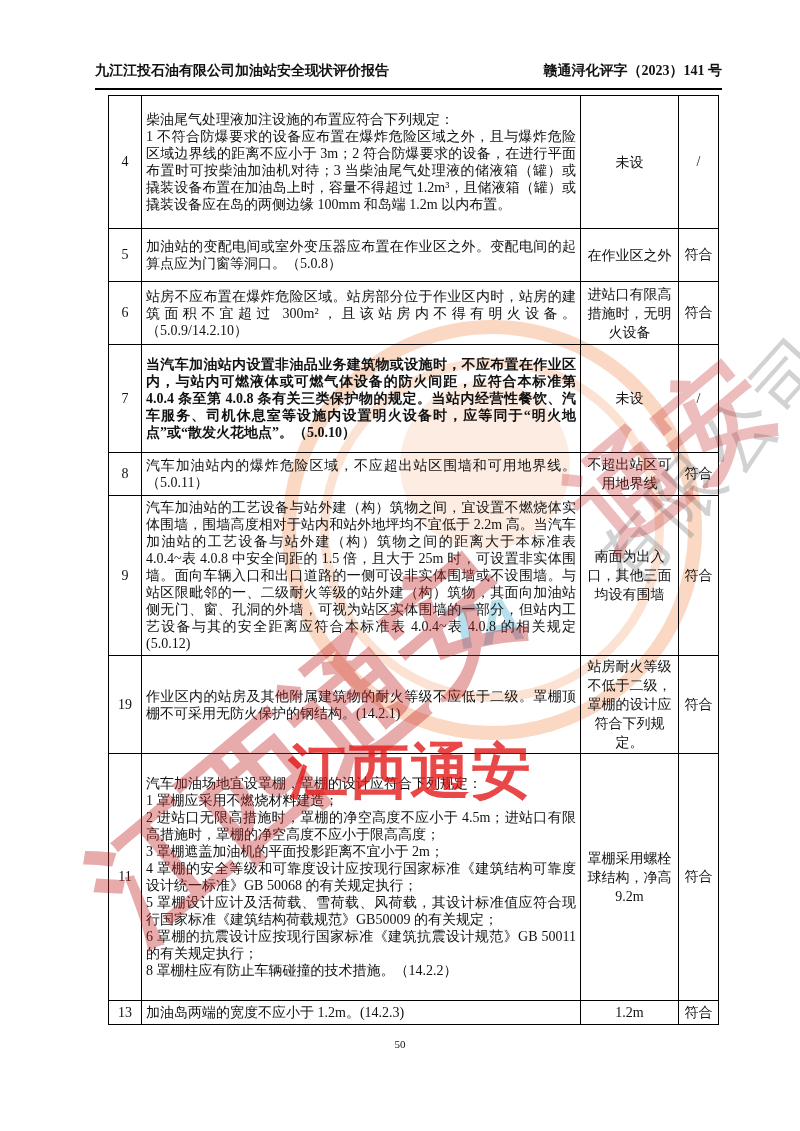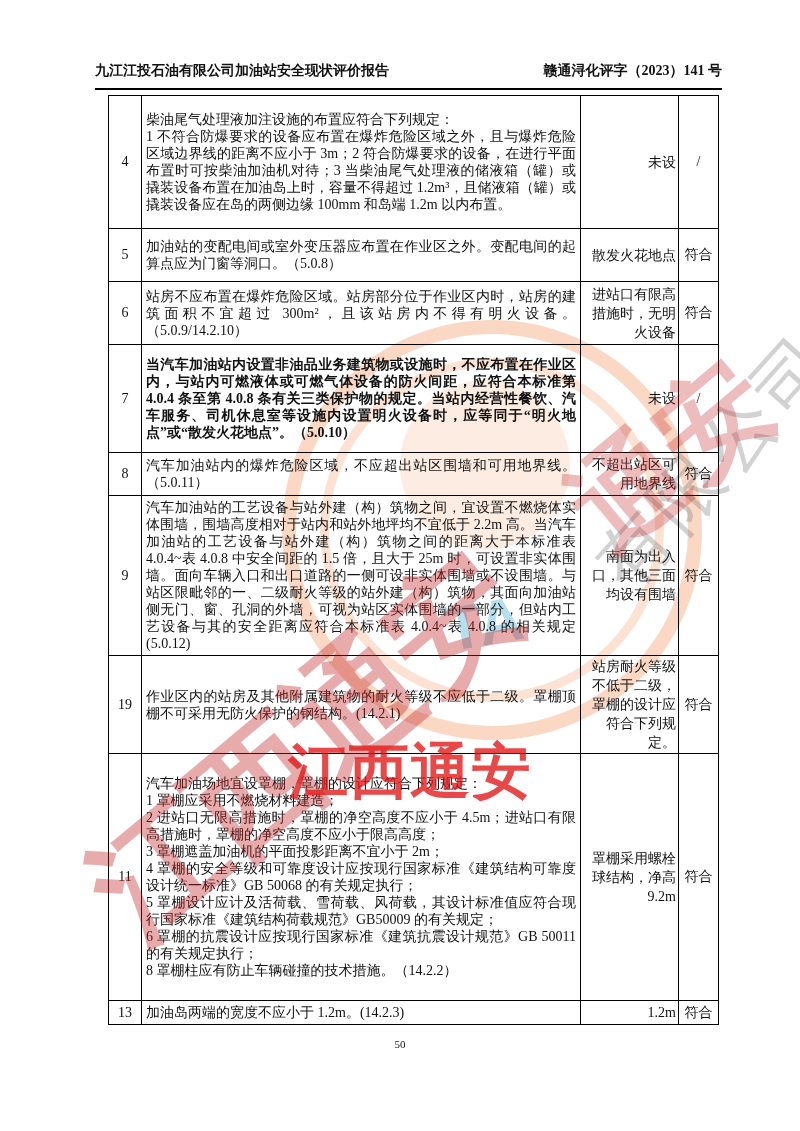--- a/index.html
+++ b/index.html
@@ -19,21 +19,21 @@
     position:absolute; left:108px; top:95px; width:610px;
     border-collapse:collapse; table-layout:fixed; font-size:14px; color:#111;
     background:transparent;
   }
   table.eval td { border:1px solid #000; vertical-align:middle; background:transparent; }
   td.no { text-align:center; font-family:"Liberation Serif",serif; }
   td.content {
     text-align:justify; padding:2px 4px; line-height:17px; white-space:pre-line;
   }
   td.content.bold { font-weight:bold; }
-  td.status { text-align:right; line-height:19px; padding:1px 2px; }
+  td.status { text-align:center; line-height:19px; padding:1px 2px; }
   td.result { text-align:center; }
   
   .page-number {
     position:absolute; top:1038px; left:0; width:800px; text-align:center; font-size:11px;
   }
   
   .wm { position:absolute; pointer-events:none; }
   .seal-outer {
     left:282px; top:320px; width:420px; height:420px; box-sizing:border-box;
     border:14px solid rgba(242,158,106,0.40); border-radius:50%;
@@ -98,21 +98,21 @@
       <tr style="height:133px">
         <td class="no">4</td>
         <td class="content">柴油尾气处理液加注设施的布置应符合下列规定：
 1 不符合防爆要求的设备应布置在爆炸危险区域之外，且与爆炸危险区域边界线的距离不应小于 3m；2 符合防爆要求的设备，在进行平面布置时可按柴油加油机对待；3 当柴油尾气处理液的储液箱（罐）或撬装设备布置在加油岛上时，容量不得超过 1.2m³，且储液箱（罐）或撬装设备应在岛的两侧边缘 100mm 和岛端 1.2m 以内布置。</td>
         <td class="status">未设</td>
         <td class="result">/</td>
       </tr>
       <tr style="height:53px">
         <td class="no">5</td>
         <td class="content">加油站的变配电间或室外变压器应布置在作业区之外。变配电间的起算点应为门窗等洞口。（5.0.8）</td>
-        <td class="status">散发火花地点</td>
+        <td class="status">在作业区之外</td>
         <td class="result">符合</td>
       </tr>
       <tr style="height:63px">
         <td class="no">6</td>
         <td class="content">站房不应布置在爆炸危险区域。站房部分位于作业区内时，站房的建筑面积不宜超过 300m²，且该站房内不得有明火设备。（5.0.9/14.2.10）</td>
         <td class="status">进站口有限高措施时，无明火设备</td>
         <td class="result">符合</td>
       </tr>
       <tr style="height:108px">
         <td class="no">7</td>

